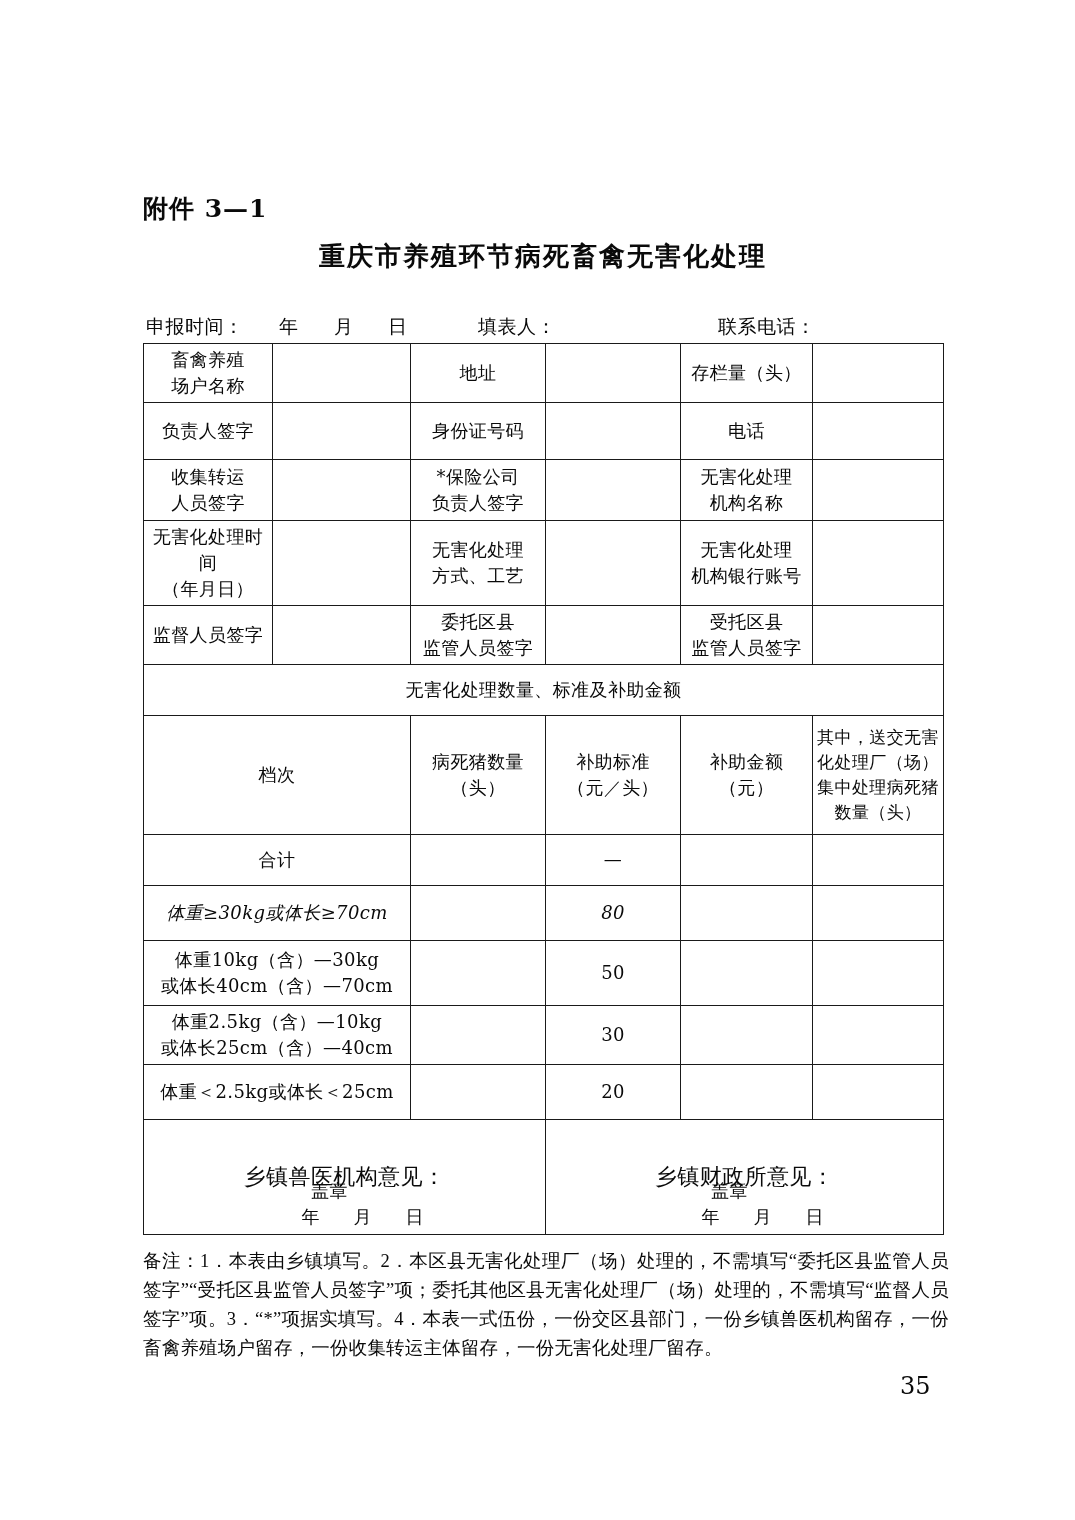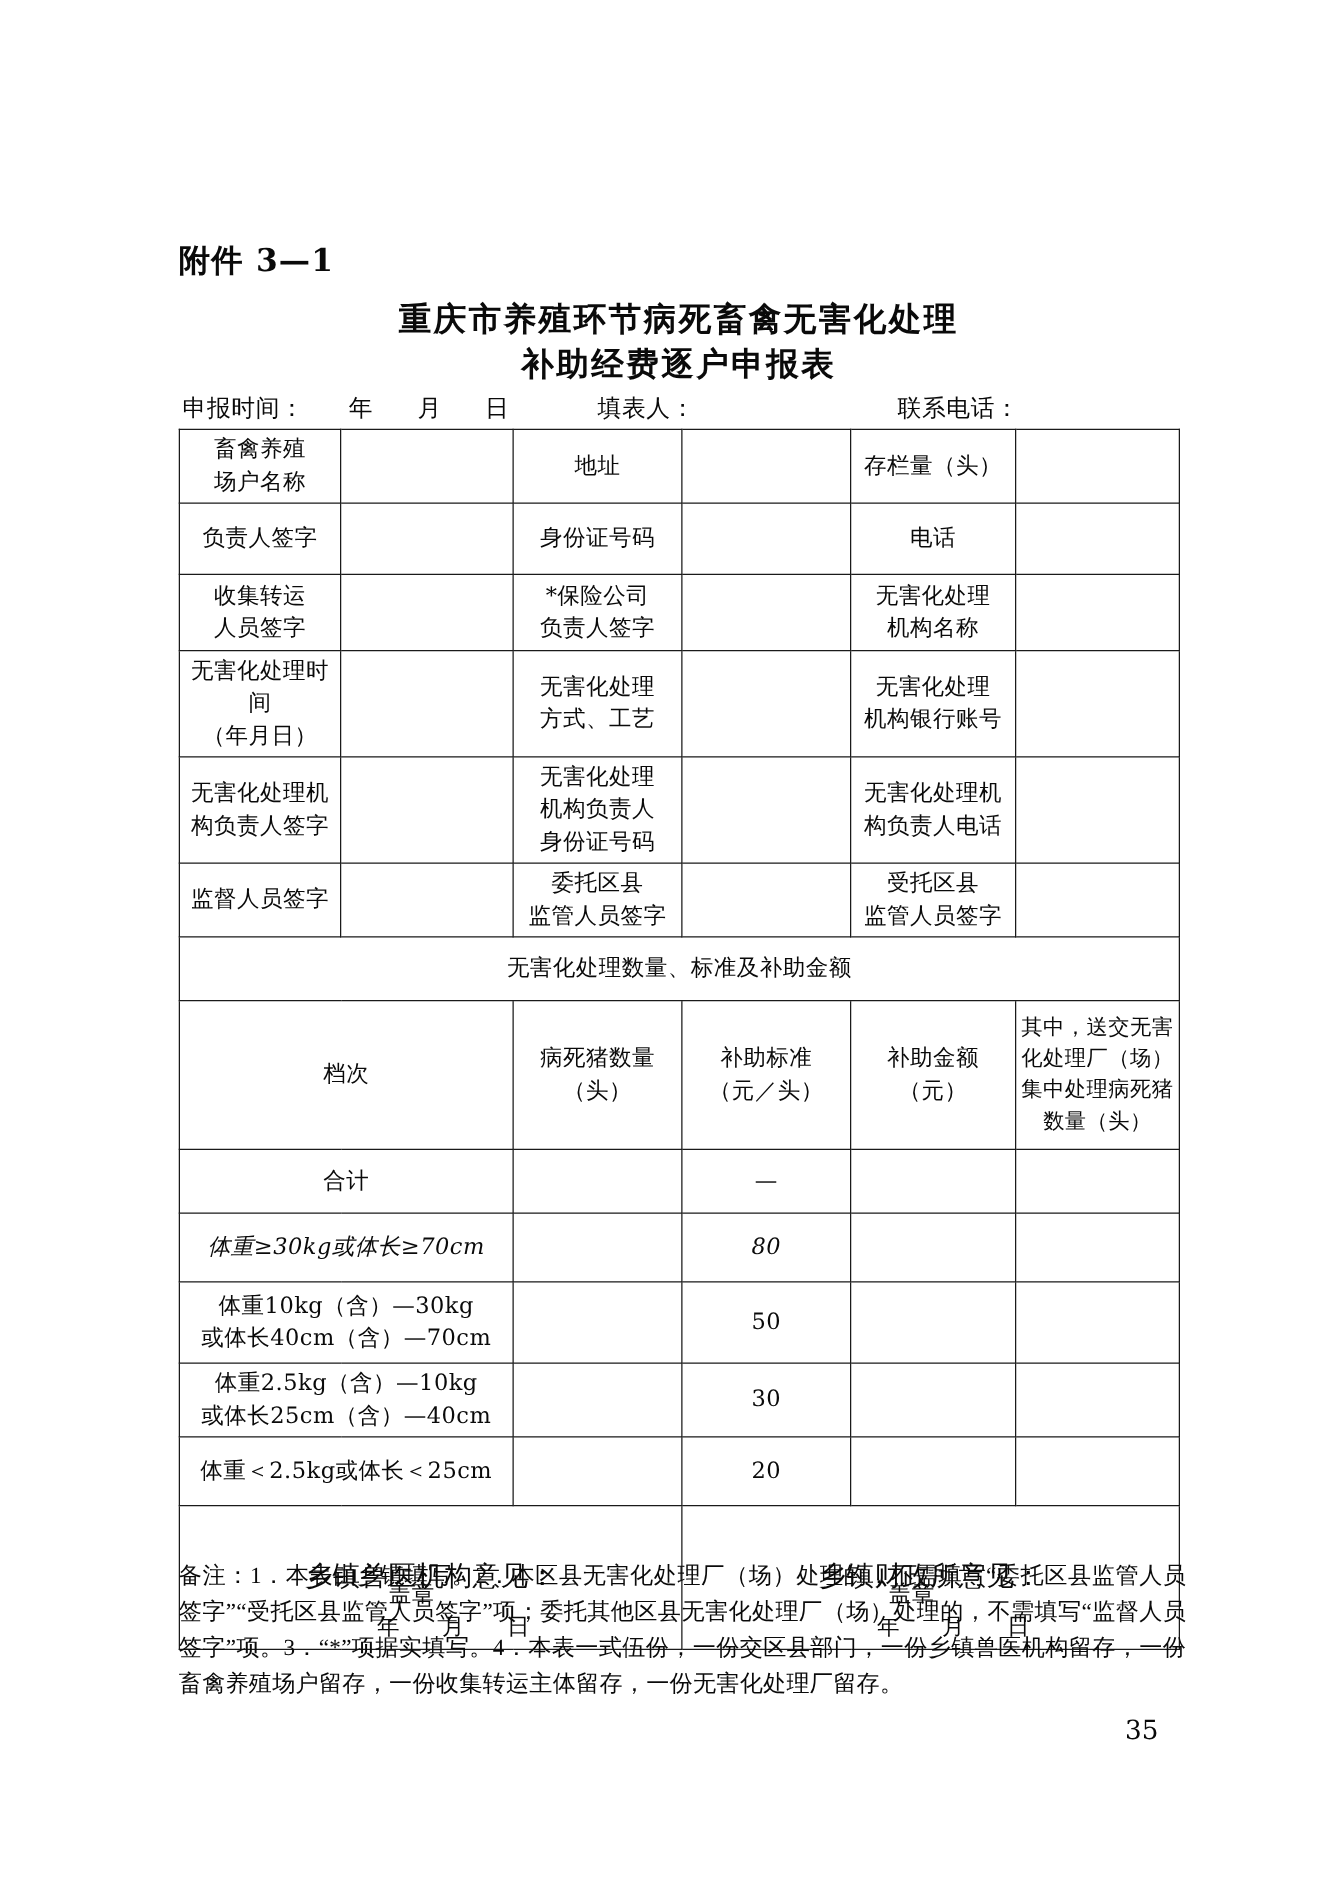--- a/index.html
+++ b/index.html
@@ -140,34 +140,33 @@
     font-size: 18.5px;
     line-height: 29px;
     text-align: justify;
     letter-spacing: 0.2px;
     font-family: Liberation Serif, serif;
   }
   .page-num {
     position: absolute;
     left: 900px;
     top: 1372px;
-    font-size: 21px;
+    font-size: 24px;
     font-family: "DejaVu Serif", "Liberation Serif", serif;
   }
 </style>
 </head>
 <body>
 
 <div class="page">
 
   <div class="attach-label">附件 3—1</div>
 
   <div class="title-block">
     <div class="title-line">重庆市养殖环节病死畜禽无害化处理</div>
-    <div class="title-line">补助经费逐户申报表</div>
   </div>
 
   <div class="meta-row">
     <span class="m1">申报时间：</span>
     <span class="m2">年</span>
     <span class="m3">月</span>
     <span class="m4">日</span>
     <span class="m5">填表人：</span>
     <span class="m6">联系电话：</span>
   </div>
@@ -219,32 +218,20 @@
 （年月日）</td>
         <td class="r4 blank"></td>
         <td class="r4" style="white-space:pre-line">无害化处理
 方式、工艺</td>
         <td class="r4 blank"></td>
         <td class="r4" style="white-space:pre-line">无害化处理
 机构银行账号</td>
         <td class="r4 blank"></td>
       </tr>
 
-      <tr>
-        <td class="r5" style="white-space:pre-line">无害化处理机
-构负责人签字</td>
-        <td class="r5 blank"></td>
-        <td class="r5" style="white-space:pre-line">无害化处理
-机构负责人
-身份证号码</td>
-        <td class="r5 blank"></td>
-        <td class="r5" style="white-space:pre-line">无害化处理机
-构负责人电话</td>
-        <td class="r5 blank"></td>
-      </tr>
 
       <tr>
         <td class="r6" style="white-space:pre-line">监督人员签字</td>
         <td class="r6 blank"></td>
         <td class="r6" style="white-space:pre-line">委托区县
 监管人员签字</td>
         <td class="r6 blank"></td>
         <td class="r6" style="white-space:pre-line">受托区县
 监管人员签字</td>
         <td class="r6 blank"></td>

